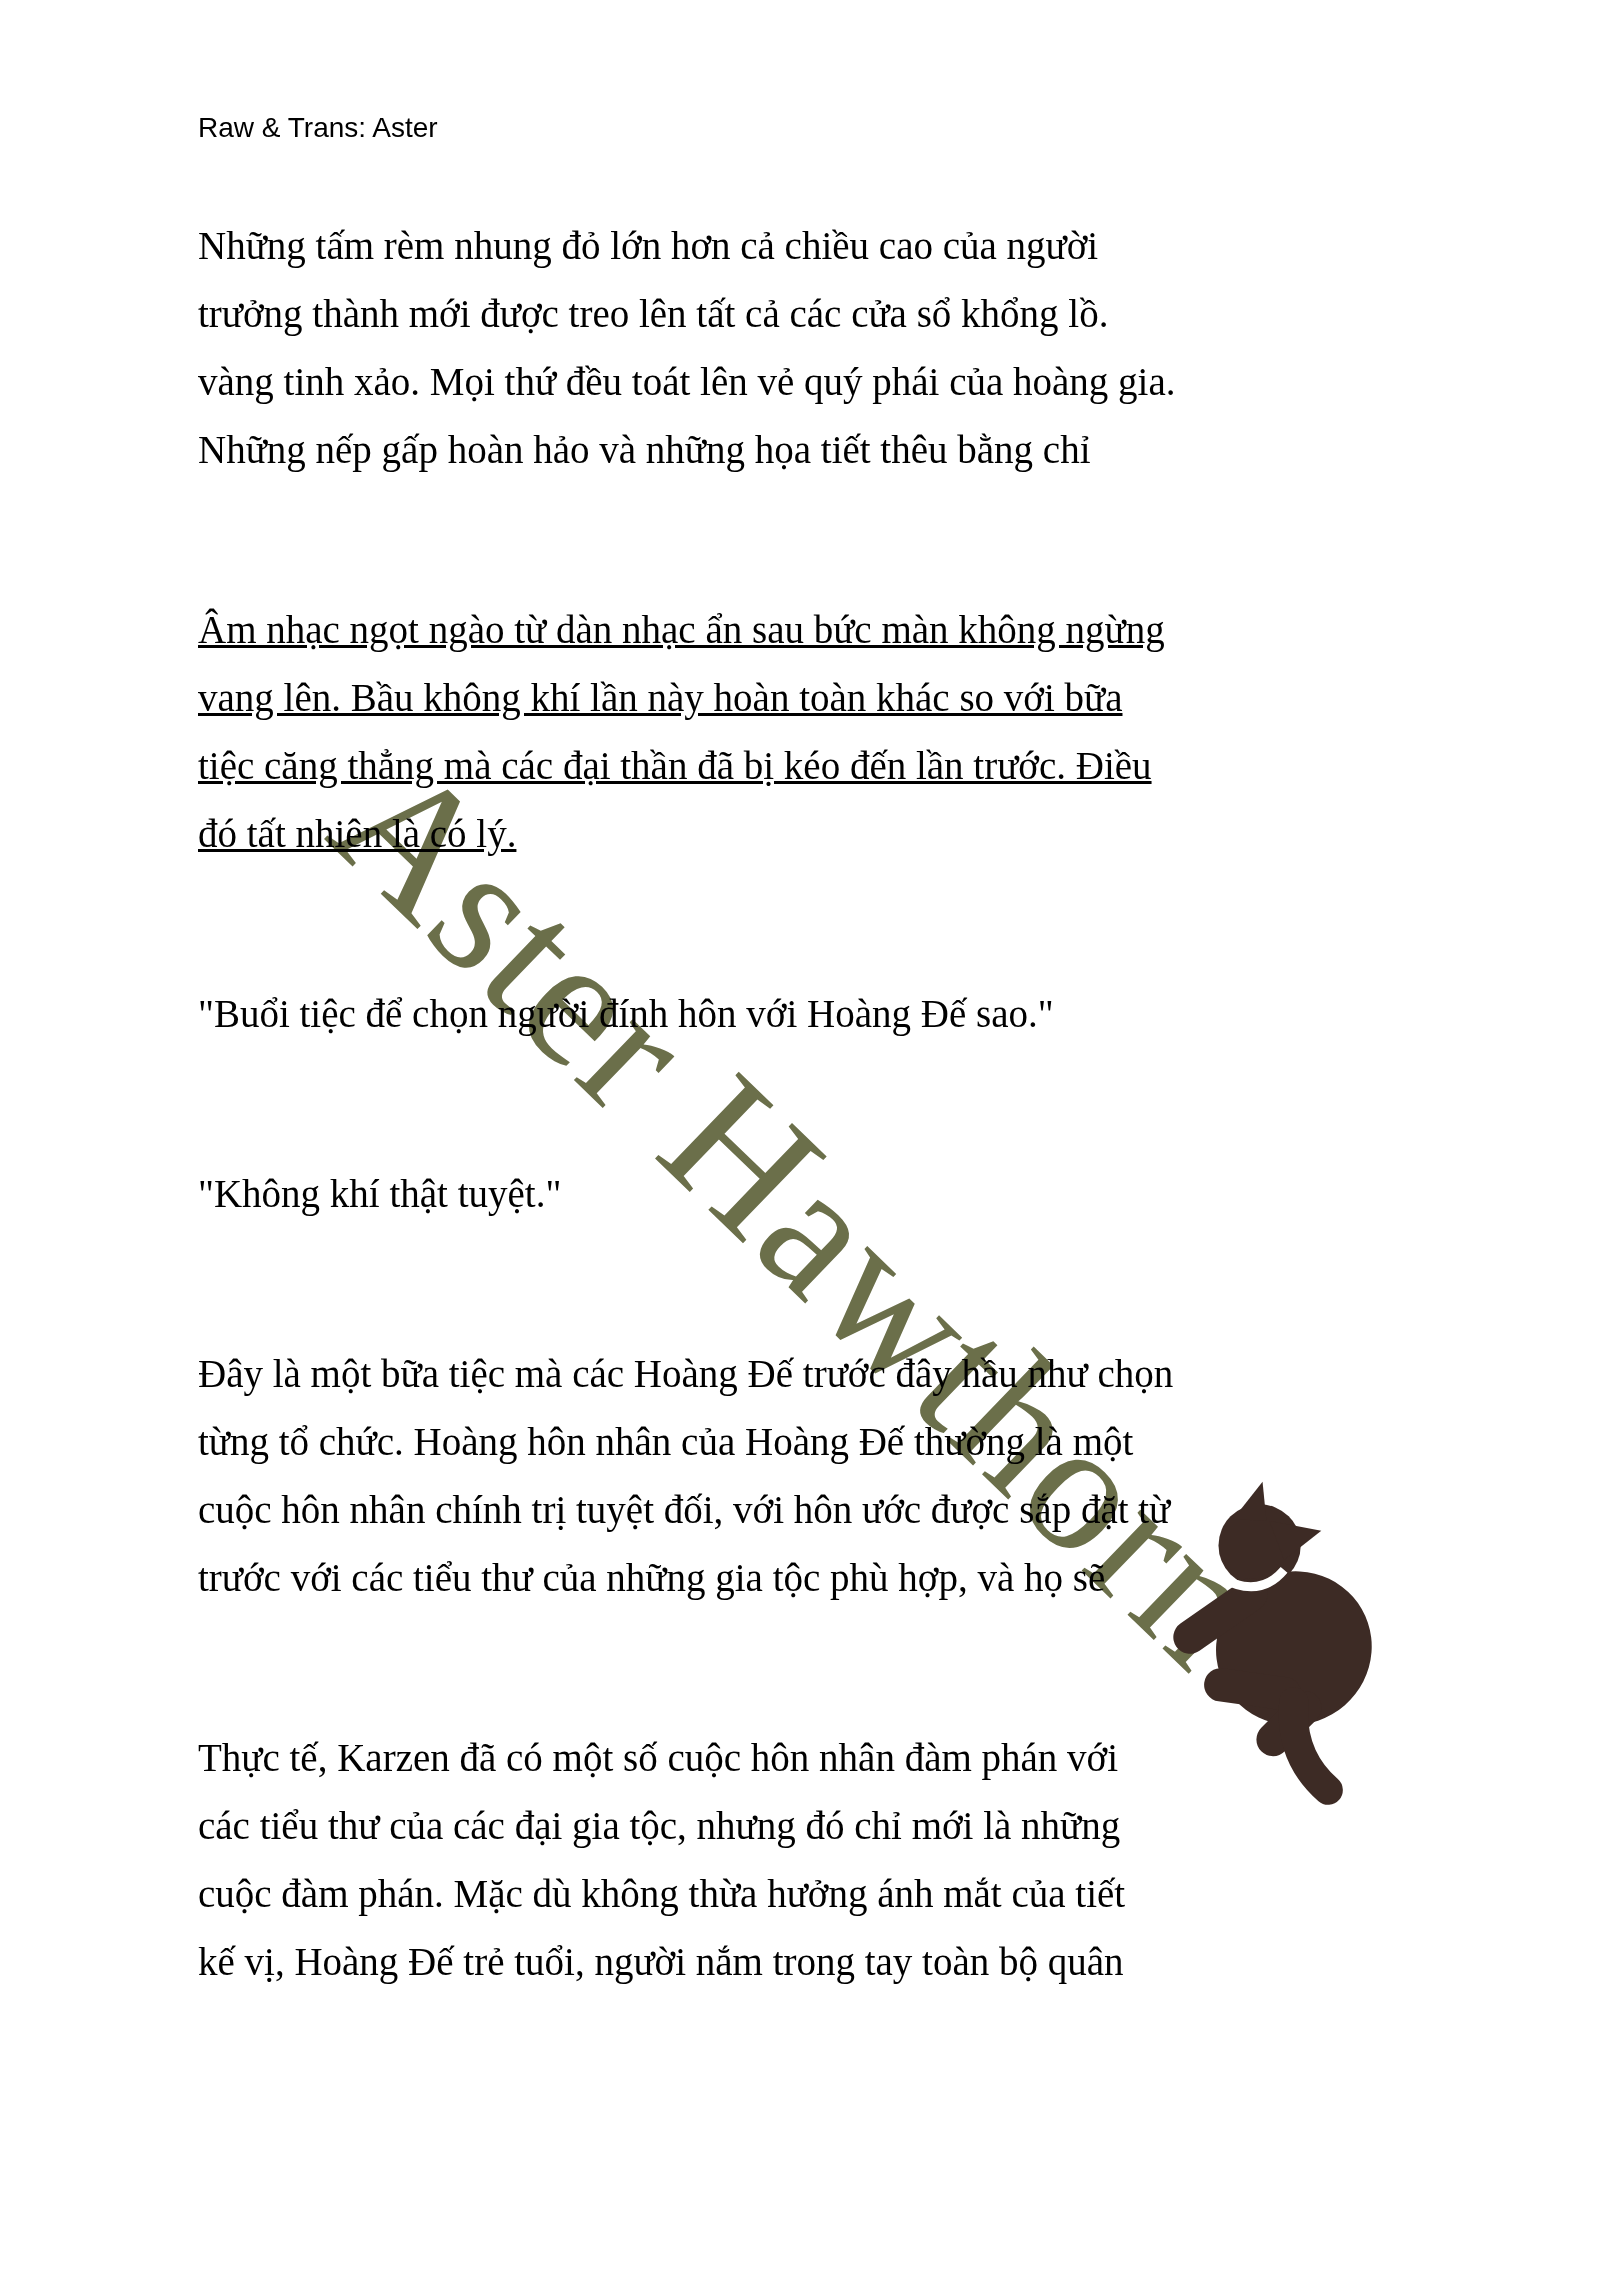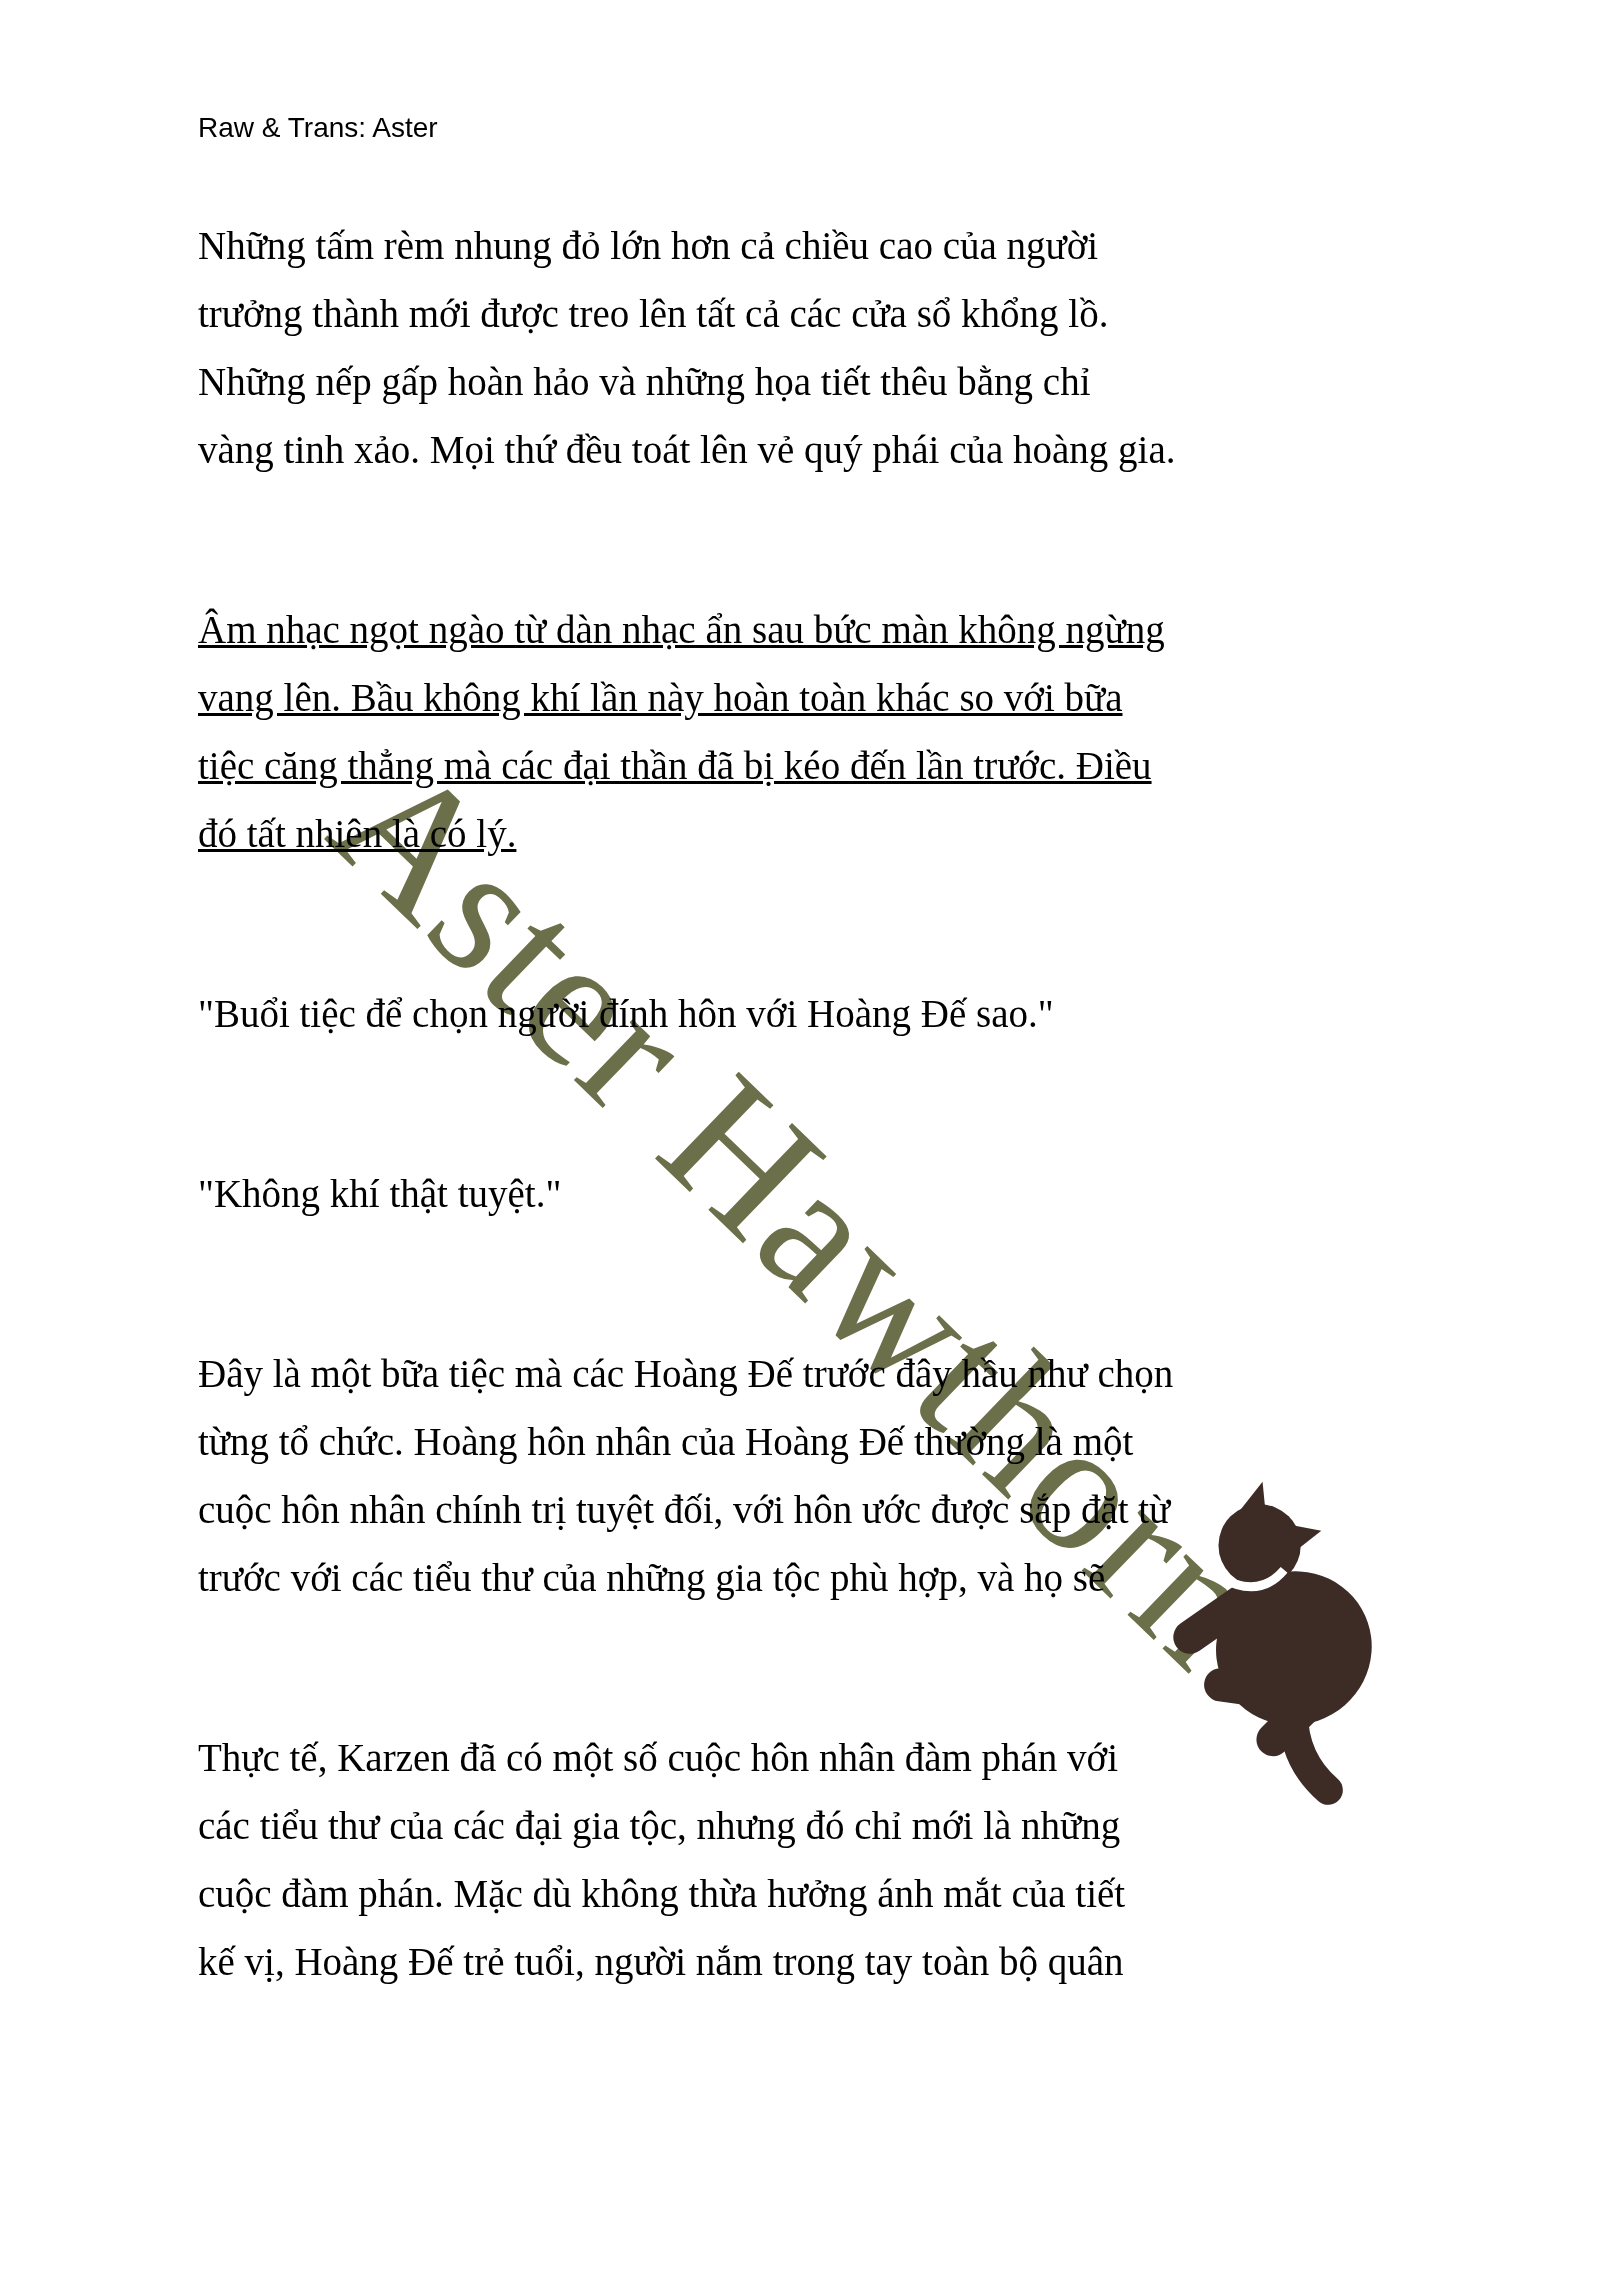--- a/index.html
+++ b/index.html
@@ -78,22 +78,22 @@
 
   <div class="header">Raw &amp; Trans: Aster</div>
 
   <div class="watermark">Aster Hawthorn</div>
 
   <div class="body-text">
 
     <p class="para" style="margin-top:0;">
       <span class="line">Những tấm rèm nhung đỏ lớn hơn cả chiều cao của người</span>
       <span class="line">trưởng thành mới được treo lên tất cả các cửa sổ khổng lồ.</span>
+      <span class="line">vàng tinh xảo. Mọi thứ đều toát lên vẻ quý phái của hoàng gia.</span>
       <span class="line">Những nếp gấp hoàn hảo và những họa tiết thêu bằng chỉ</span>
-      <span class="line">vàng tinh xảo. Mọi thứ đều toát lên vẻ quý phái của hoàng gia.</span>
     </p>
 
     <p class="para" style="margin-top:112px;text-decoration:underline;">
       <span class="line">Âm nhạc ngọt ngào từ dàn nhạc ẩn sau bức màn không ngừng</span>
       <span class="line">vang lên. Bầu không khí lần này hoàn toàn khác so với bữa</span>
       <span class="line">tiệc căng thẳng mà các đại thần đã bị kéo đến lần trước. Điều</span>
       <span class="line">đó tất nhiên là có lý.</span>
     </p>
 
     <p class="para" style="margin-top:112px;">

